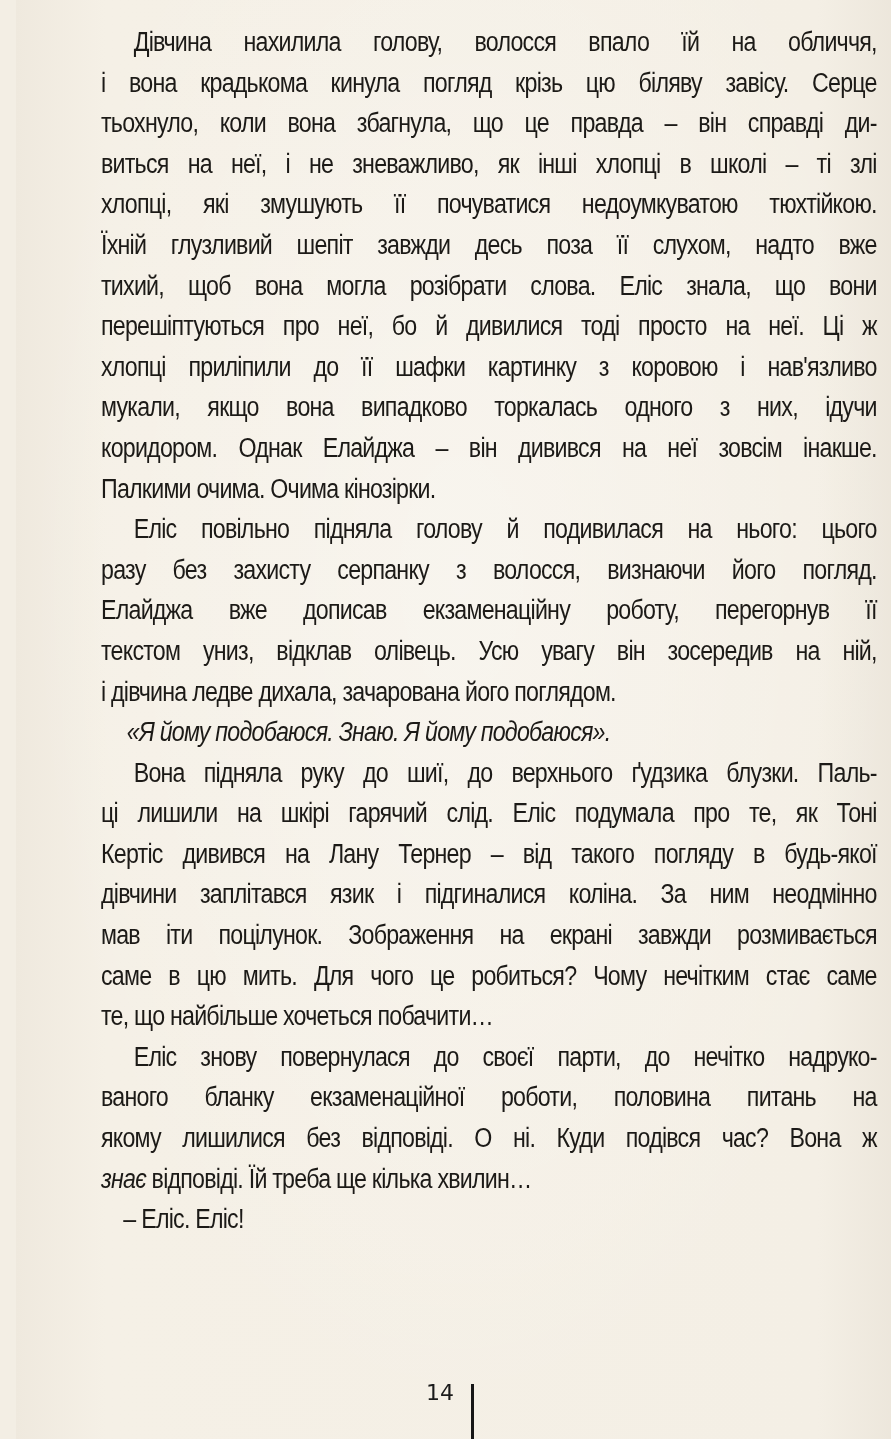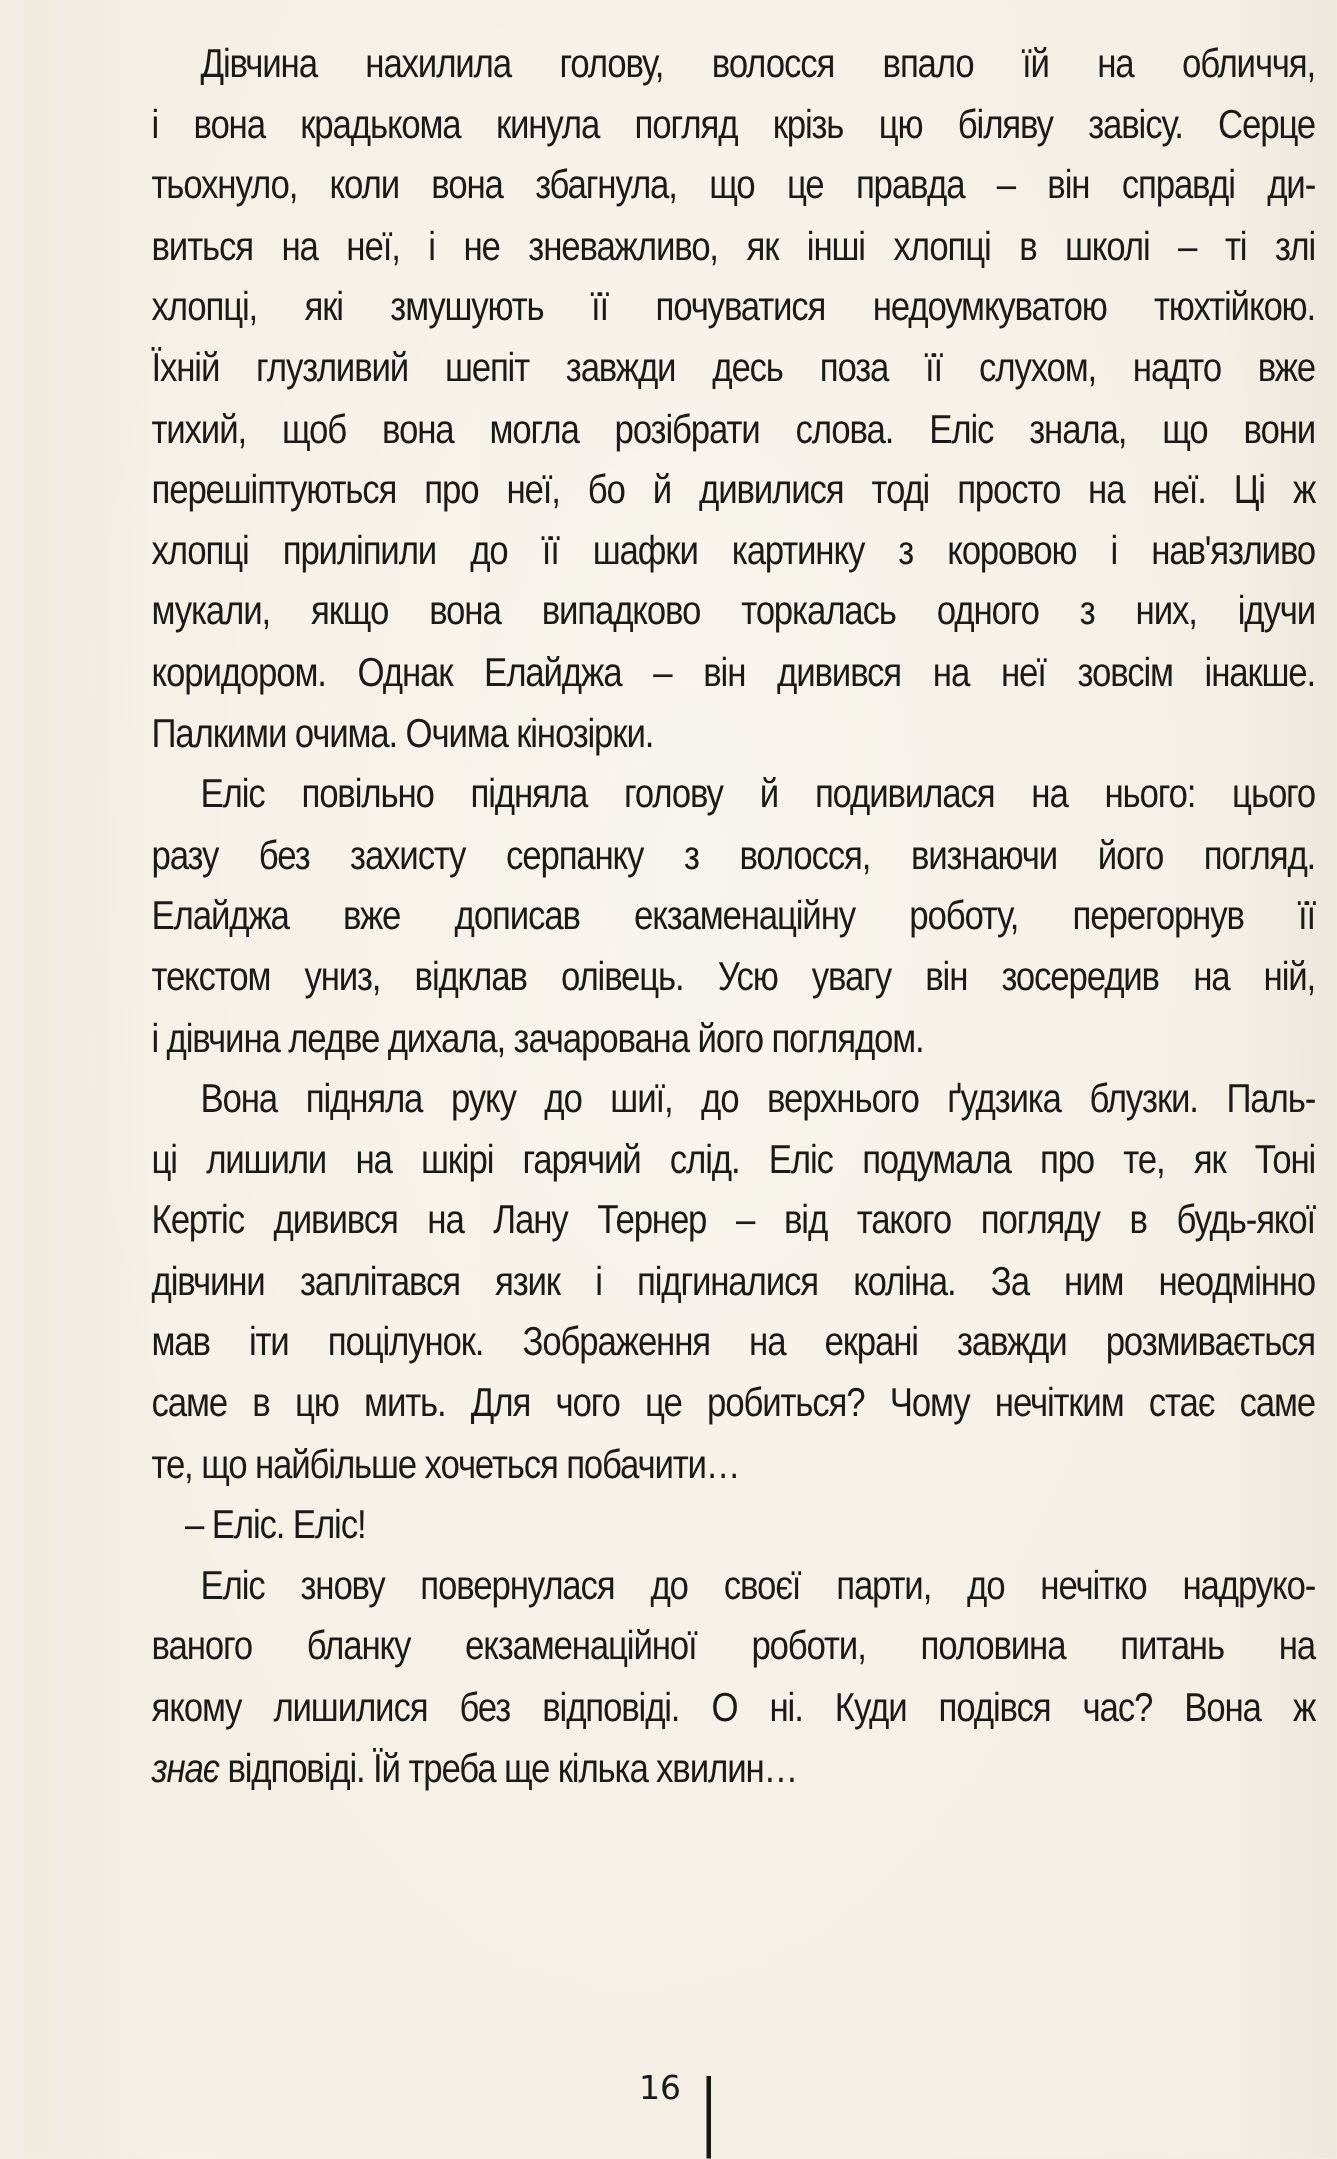--- a/index.html
+++ b/index.html
@@ -81,40 +81,43 @@
     </div>
 
     <div>
       <span class="line indent">Еліс повільно підняла голову й подивилася на нього: цього</span>
       <span class="line">разу без захисту серпанку з волосся, визнаючи його погляд.</span>
       <span class="line">Елайджа вже дописав екзаменаційну роботу, перегорнув її</span>
       <span class="line">текстом униз, відклав олівець. Усю увагу він зосередив на ній,</span>
       <span class="line last">і дівчина ледве дихала, зачарована його поглядом.</span>
     </div>
 
+    <div>
+      <span class="line indent last italic" style="padding-left:30px;">«Я йому подобаюся. Знаю. Я йому подобаюся».</span>
+    </div>
 
     <div>
       <span class="line indent">Вона підняла руку до шиї, до верхнього ґудзика блузки. Паль-</span>
       <span class="line">ці лишили на шкірі гарячий слід. Еліс подумала про те, як Тоні</span>
       <span class="line">Кертіс дивився на Лану Тернер – від такого погляду в будь-якої</span>
       <span class="line">дівчини заплітався язик і підгиналися коліна. За ним неодмінно</span>
       <span class="line">мав іти поцілунок. Зображення на екрані завжди розмивається</span>
       <span class="line">саме в цю мить. Для чого це робиться? Чому нечітким стає саме</span>
       <span class="line last">те, що найбільше хочеться побачити…</span>
     </div>
 
 
     <div>
-      <span class="line indent last" style="padding-left:26px;">– Еліс. Еліс!</span>
-    </div>
-
-    <div>
       <span class="line indent">Еліс знову повернулася до своєї парти, до нечітко надруко-</span>
       <span class="line">ваного бланку екзаменаційної роботи, половина питань на</span>
       <span class="line">якому лишилися без відповіді. О ні. Куди подівся час? Вона ж</span>
       <span class="line last"><span class="italic">знає</span><span> відповіді. Їй треба ще кілька хвилин…</span></span>
     </div>
 
+    <div>
+      <span class="line indent last" style="padding-left:26px;">– Еліс. Еліс!</span>
+    </div>
+
   </div>
 
-  <div class="page-number">16</div>
+  <div class="page-number">14</div>
   <div class="page-rule"></div>
 </div>
 
 </body></html>

